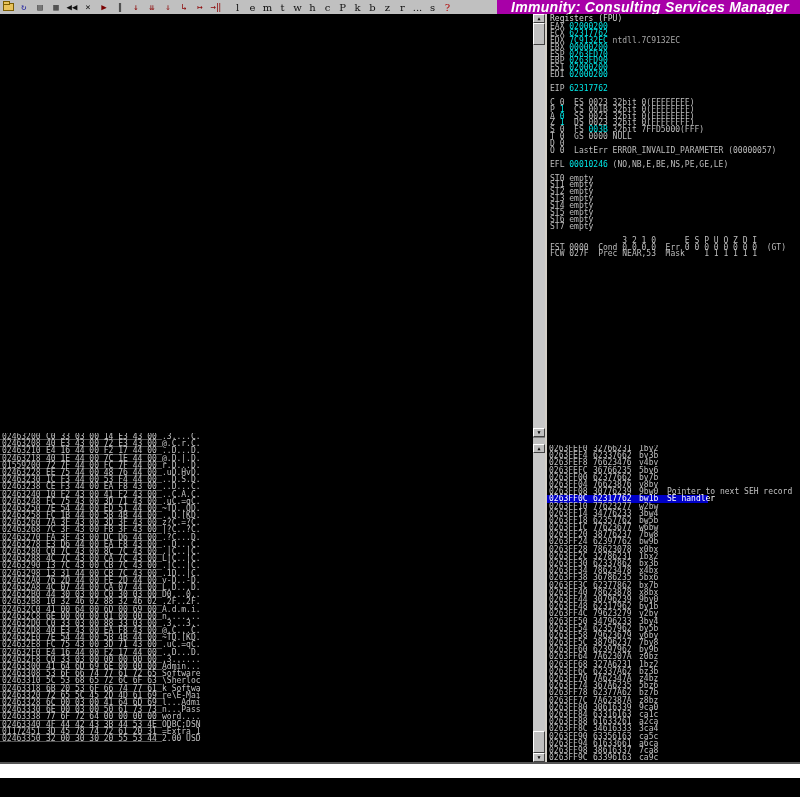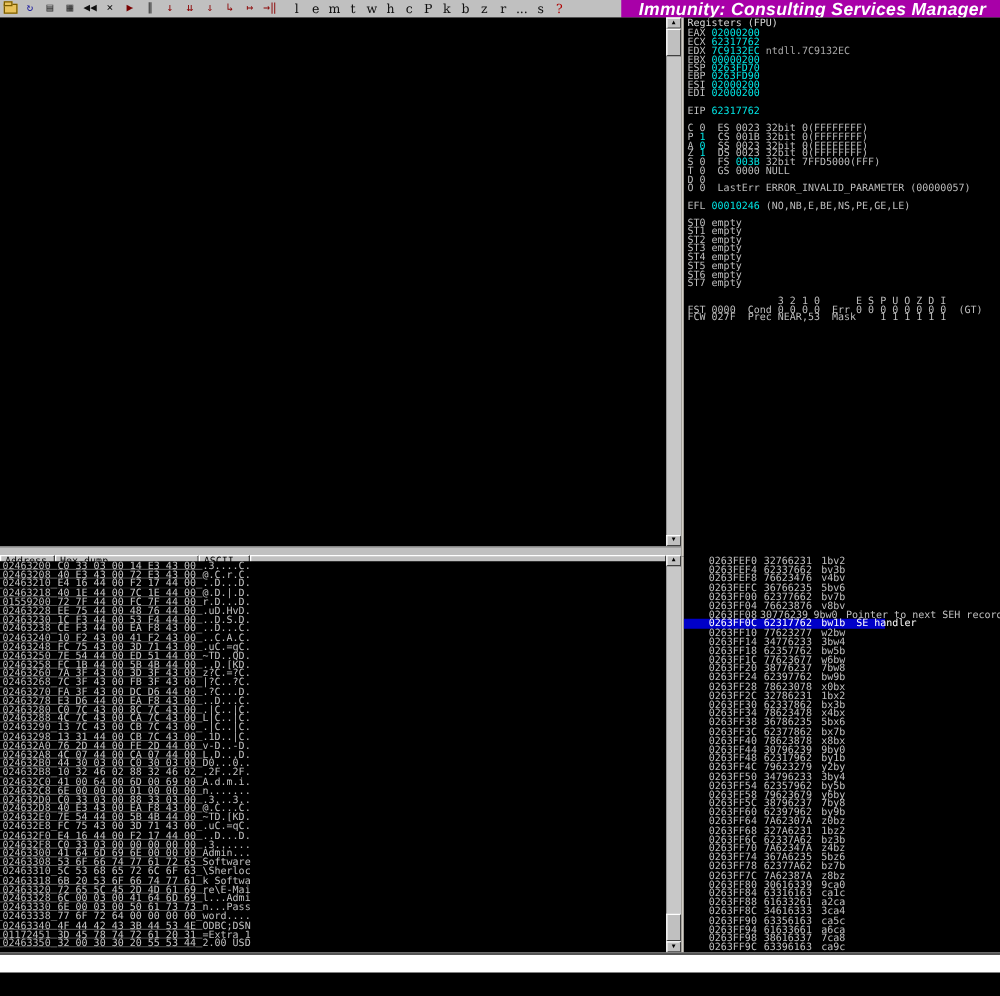--- a/index.html
+++ b/index.html
@@ -17,39 +17,39 @@
   .folder-shape:before{content:"";position:absolute;left:-1px;top:-3px;width:5px;height:2px;
           background:#E8C25A;border:1px solid #7a5c00;}
   #brand{position:absolute;left:497px;top:0;width:303px;height:14px;background:#A800A8;
          display:flex;align-items:center;}
   #brand span{color:#fff;font-family:"Liberation Sans",sans-serif;font-style:italic;
          font-weight:bold;font-size:14px;padding-left:14px;letter-spacing:.3px;}
   
   .pane{position:absolute;background:#000;overflow:hidden;}
   #cpu-pane{left:0;top:14px;width:533px;height:423px;}
   #reg-pane{left:545px;top:14px;width:255px;height:431px;border-left:2px solid #D4D0C8;}
-  #dump-pane{left:0;top:449px;width:533px;height:336px;text-decoration:underline;}
+  #dump-pane{left:0;top:433px;width:533px;height:336px;}
   #stack-pane{left:545px;top:445px;width:255px;height:317px;border-left:2px solid #D4D0C8;}
   
   #reg-title{color:#D8D8D8;font-size:8px;line-height:8px;padding:1px 0 1px 3px;white-space:pre;}
   .reg-line{height:6.9px;line-height:6.9px;font-size:8px;white-space:pre;padding-left:3px;}
   .c-l{color:#BDBDBD;} .c-v{color:#00E6E6;} .c-m{color:#A8A8A8;}
   
   #dump-header{position:absolute;left:0;top:444px;width:533px;height:9px;background:#C0C0C0;
         display:flex;}
   .hdr-btn{background:#C0C0C0;border:1px solid;border-color:#fff #404040 #404040 #fff;
         box-sizing:border-box;color:#000;font-size:8px;line-height:7px;padding-left:3px;
         white-space:pre;font-family:"DejaVu Sans Mono",monospace;}
   .dump-row{height:7.19px;line-height:7.19px;font-size:8px;white-space:pre;display:flex;}
   .dump-row .a{width:44px;padding-left:2px;color:#BDBDBD;box-shadow:inset 0 -1px 0 rgba(150,150,150,.55);}
   .dump-row .h{width:116px;color:#C6C6C6;box-shadow:inset 0 -1px 0 rgba(150,150,150,.55);}
   .dump-row .s{width:60px;color:#C0C0C0;}
   
   .stk-row{height:7.2px;line-height:7.2px;font-size:8px;white-space:pre;display:flex;color:#C0C0C0;}
-  .stk-row .a{width:44px;padding-left:20px;}
+  .stk-row .a{width:44px;padding-left:2px;}
   .stk-row .v{width:46px;}
   .stk-row .s{width:28px;}
   .stk-row .n{flex:1;}
   .stk-row.sel{background:linear-gradient(to right,#0000C8 0,#0000C8 63%,transparent 63%);}
   .stk-row.sel span{color:#FFF;}
   
   .vscroll{position:absolute;width:12px;background:#C8C8C8;}
   #cpu-vscroll{left:533px;top:14px;height:423px;}
   #dump-vscroll{left:533px;top:444px;height:318px;}
   .sb-btn{position:absolute;left:0;width:12px;height:9px;background:#C0C0C0;

